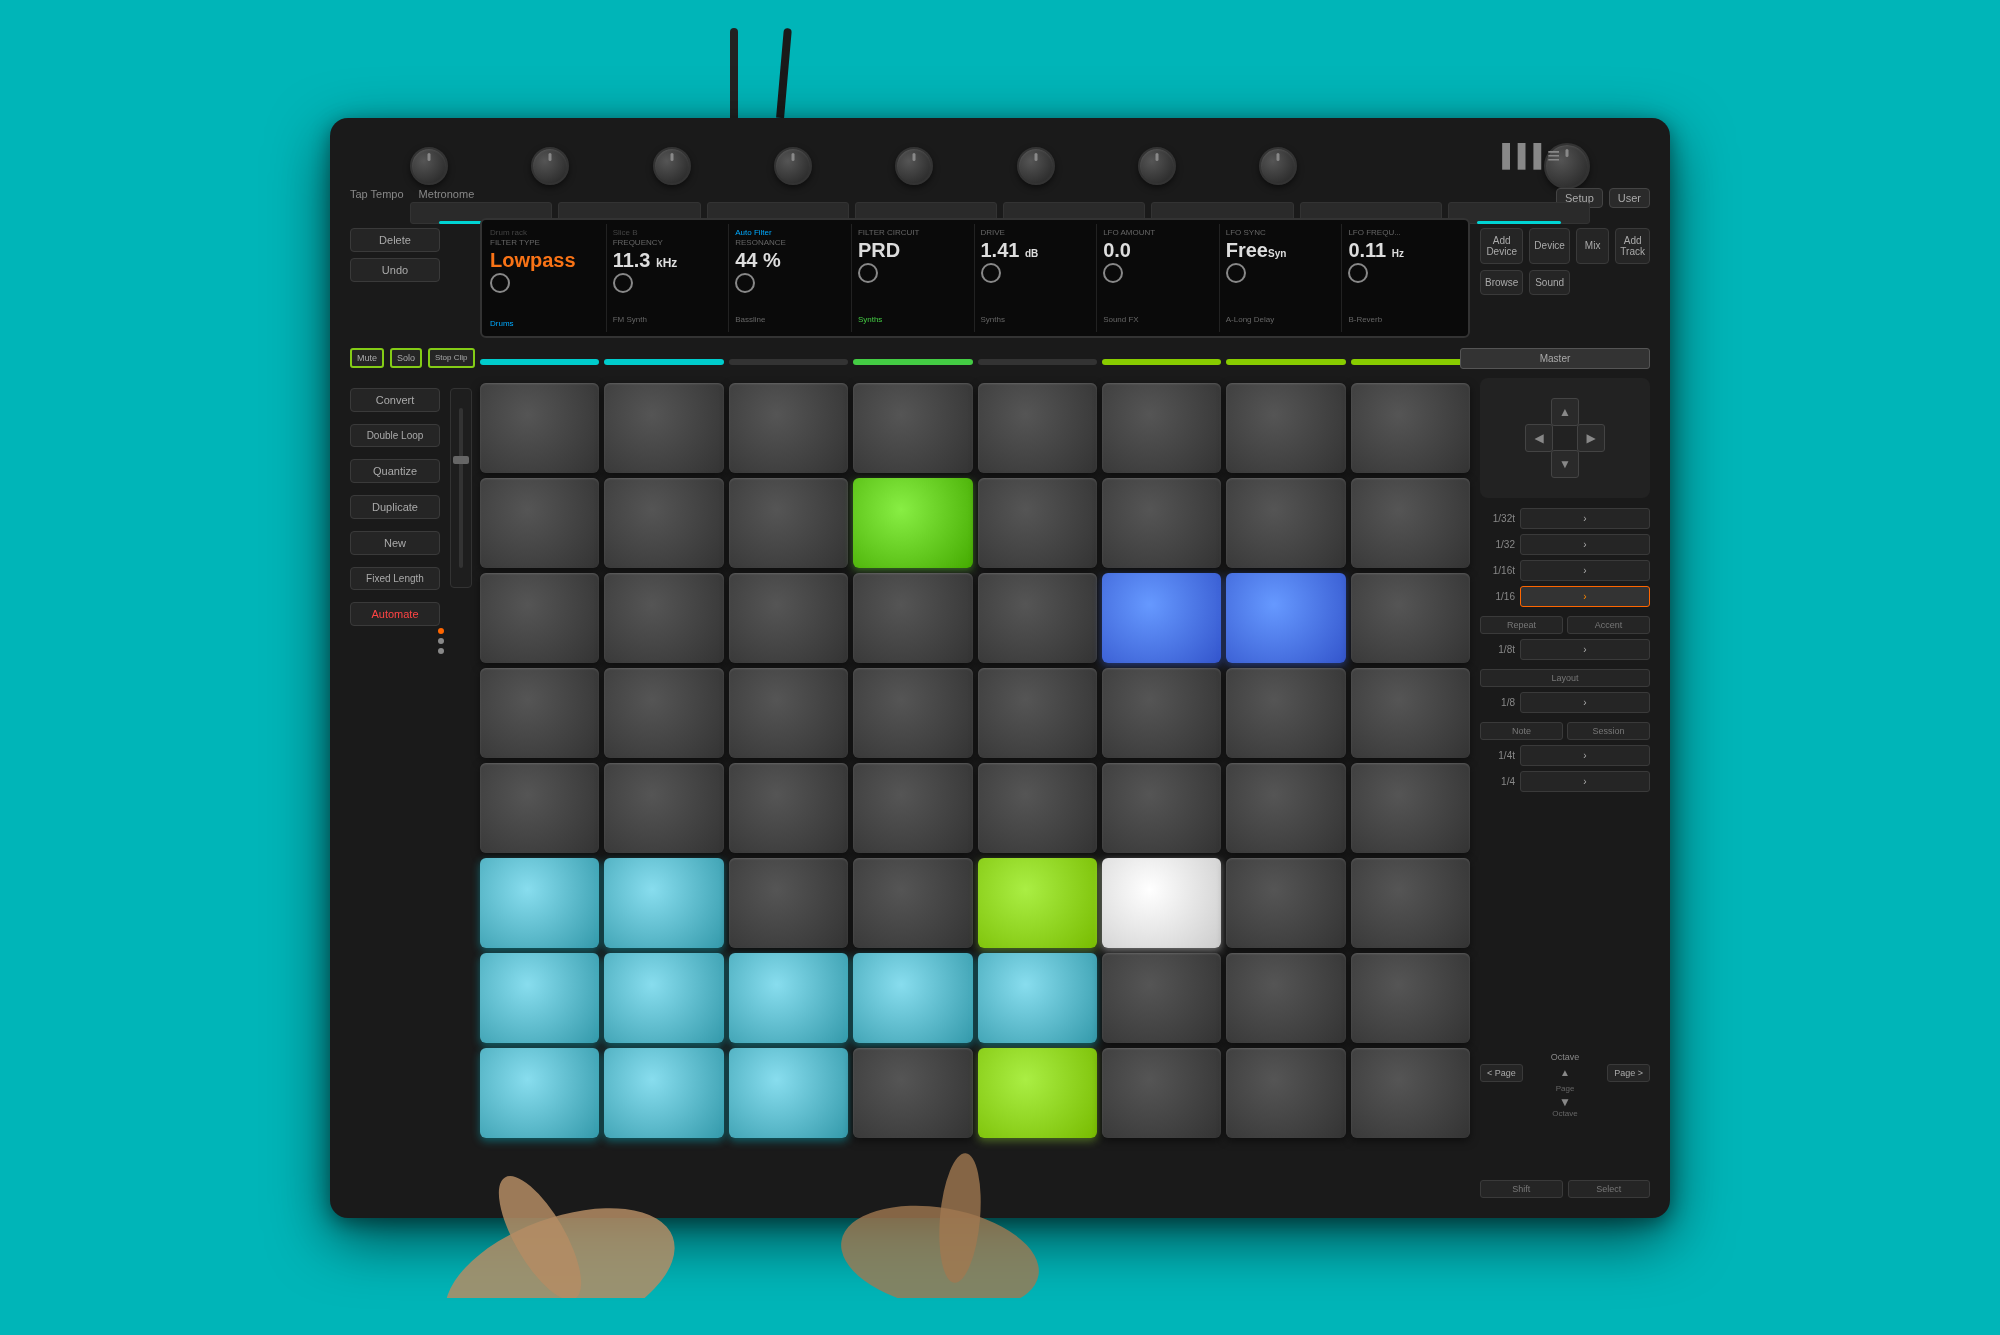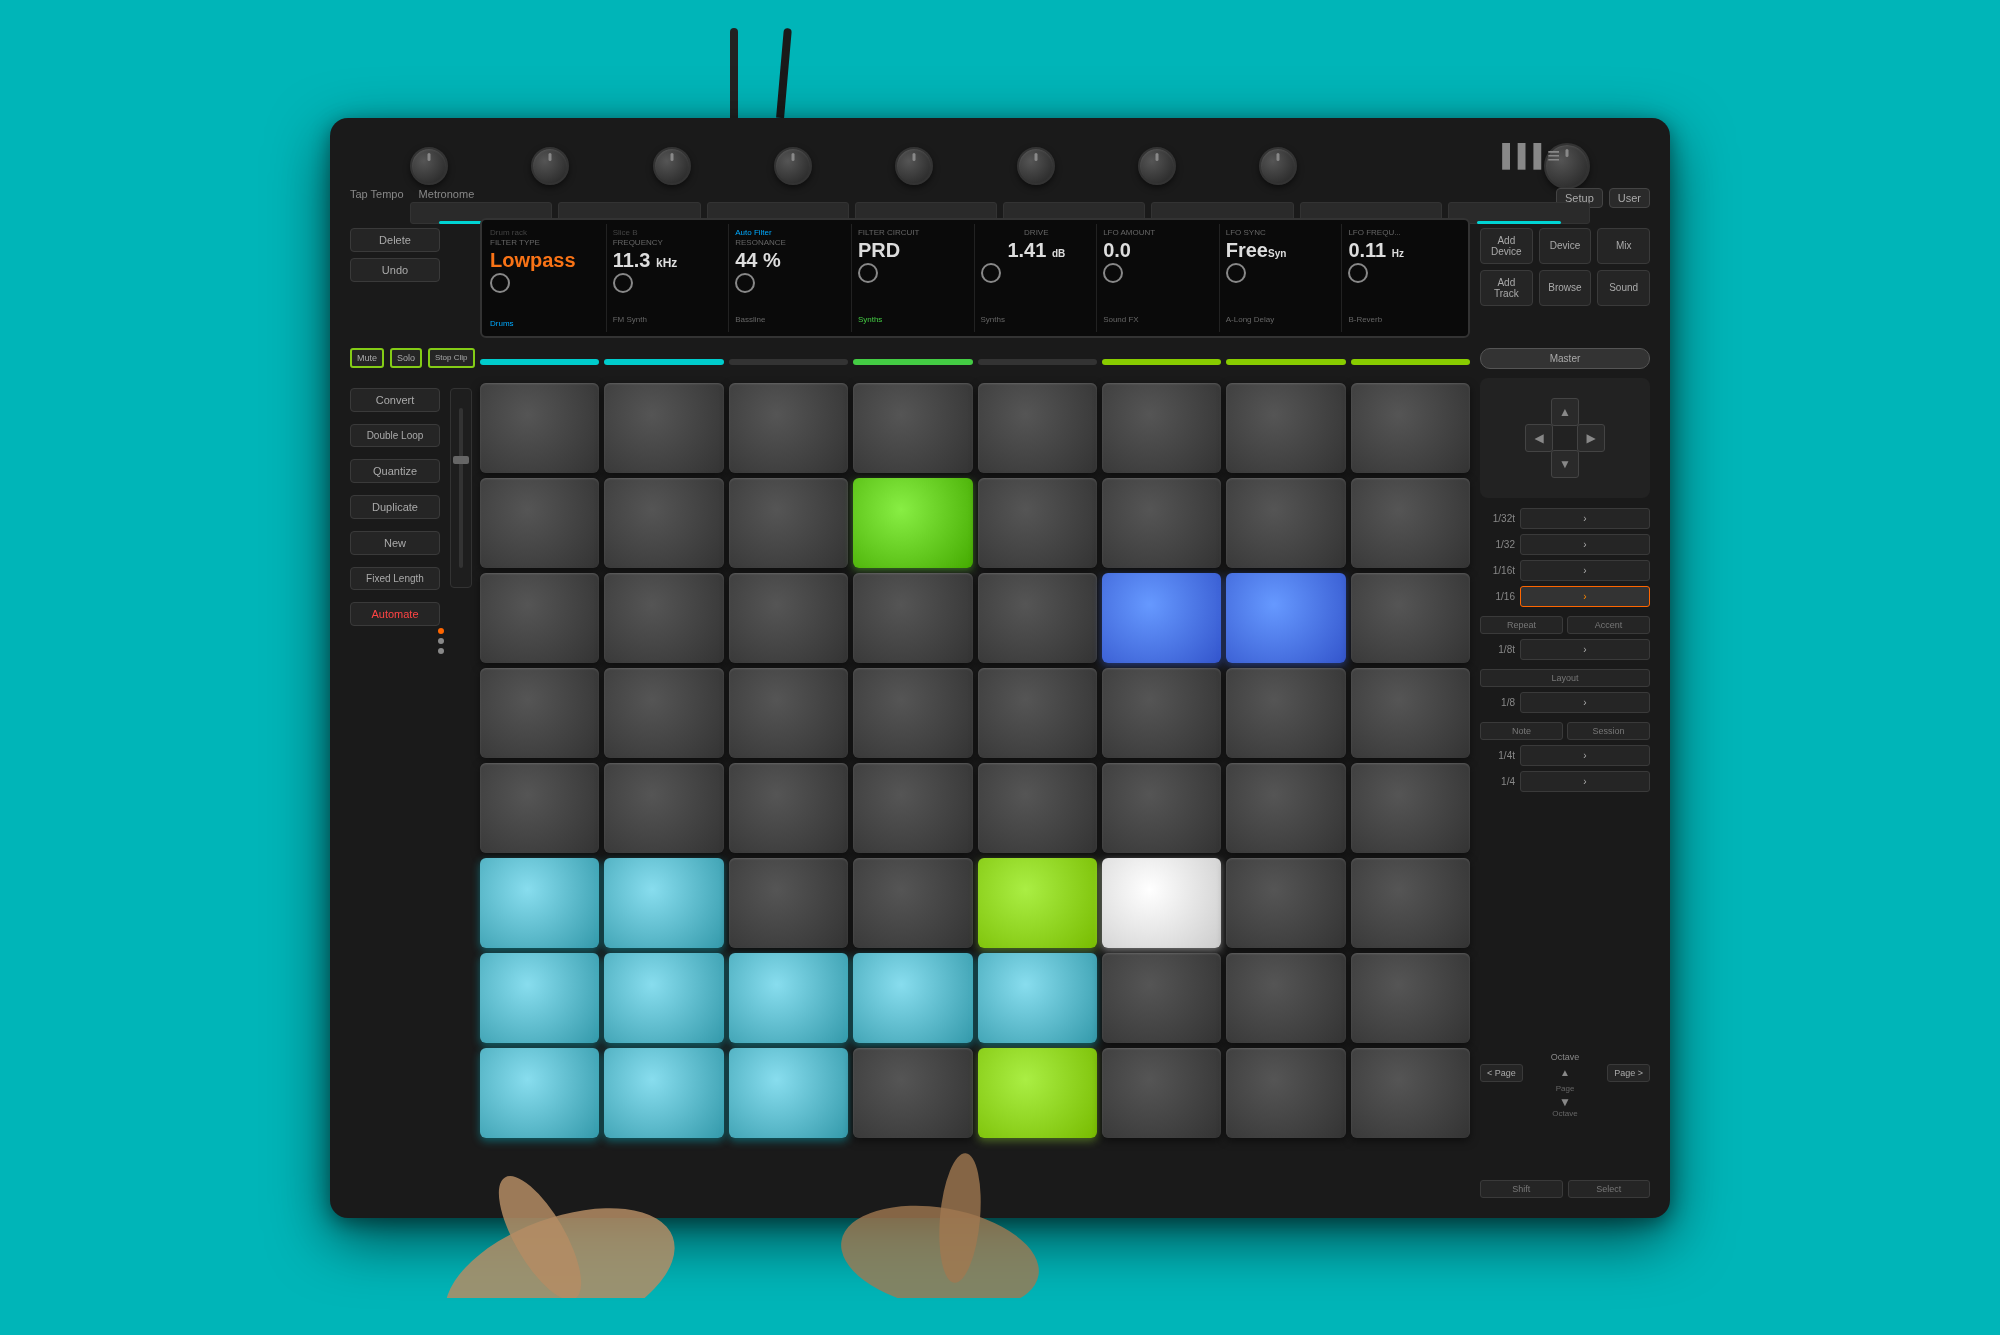--- a/index.html
+++ b/index.html
@@ -196,21 +196,21 @@
       position: relative;
     }
 
     
     .right-panel {
       position: absolute;
       right: 20px;
       top: 110px;
       width: 170px;
       display: grid;
-      grid-template-columns: 1fr 1fr 1fr;
+      grid-template-columns: 1fr 1fr 1fr 1fr;
       gap: 6px;
     }
 
     .rp-btn {
       background: #252525;
       border: 1px solid #3a3a3a;
       border-radius: 4px;
       color: #aaa;
       font-size: 10px;
       padding: 6px 4px;
@@ -258,26 +258,26 @@
       cursor: pointer;
     }
 
     
     .master-btn {
       position: absolute;
       top: 230px;
       right: 20px;
       background: #333;
       border: 1px solid #555;
-      border-radius: 10px;
+      border-radius: 3px;
       color: #aaa;
       font-size: 10px;
       padding: 4px 8px;
       cursor: pointer;
-      width: 170px;
+      width: 190px;
       text-align: center;
     }
 
     
     .nav-arrows {
       position: absolute;
       top: 260px;
       right: 20px;
       width: 170px;
       height: 120px;
@@ -626,21 +626,21 @@
         <div class="display-value white">44 %</div>
         <div class="display-knob-icon"></div>
         <div style="font-size:8px;color:#666;position:absolute;bottom:8px;">Bassline</div>
       </div>
       <div class="display-section" style="position:relative;">
         <div class="display-label">FILTER CIRCUIT</div>
         <div class="display-value white">PRD</div>
         <div class="display-knob-icon"></div>
         <div style="font-size:8px;color:#44cc44;position:absolute;bottom:8px;">Synths</div>
       </div>
-      <div class="display-section" style="position:relative;text-align:center;">
+      <div class="display-section" style="position:relative;">
         <div class="display-label">DRIVE</div>
         <div class="display-value white">1.41 <span style="font-size:10px">dB</span></div>
         <div class="display-knob-icon"></div>
         <div style="font-size:8px;color:#666;position:absolute;bottom:8px;">Synths</div>
       </div>
       <div class="display-section" style="position:relative;">
         <div class="display-label">LFO AMOUNT</div>
         <div class="display-value white">0.0</div>
         <div class="display-knob-icon"></div>
         <div style="font-size:8px;color:#666;position:absolute;bottom:8px;">Sound FX</div>

